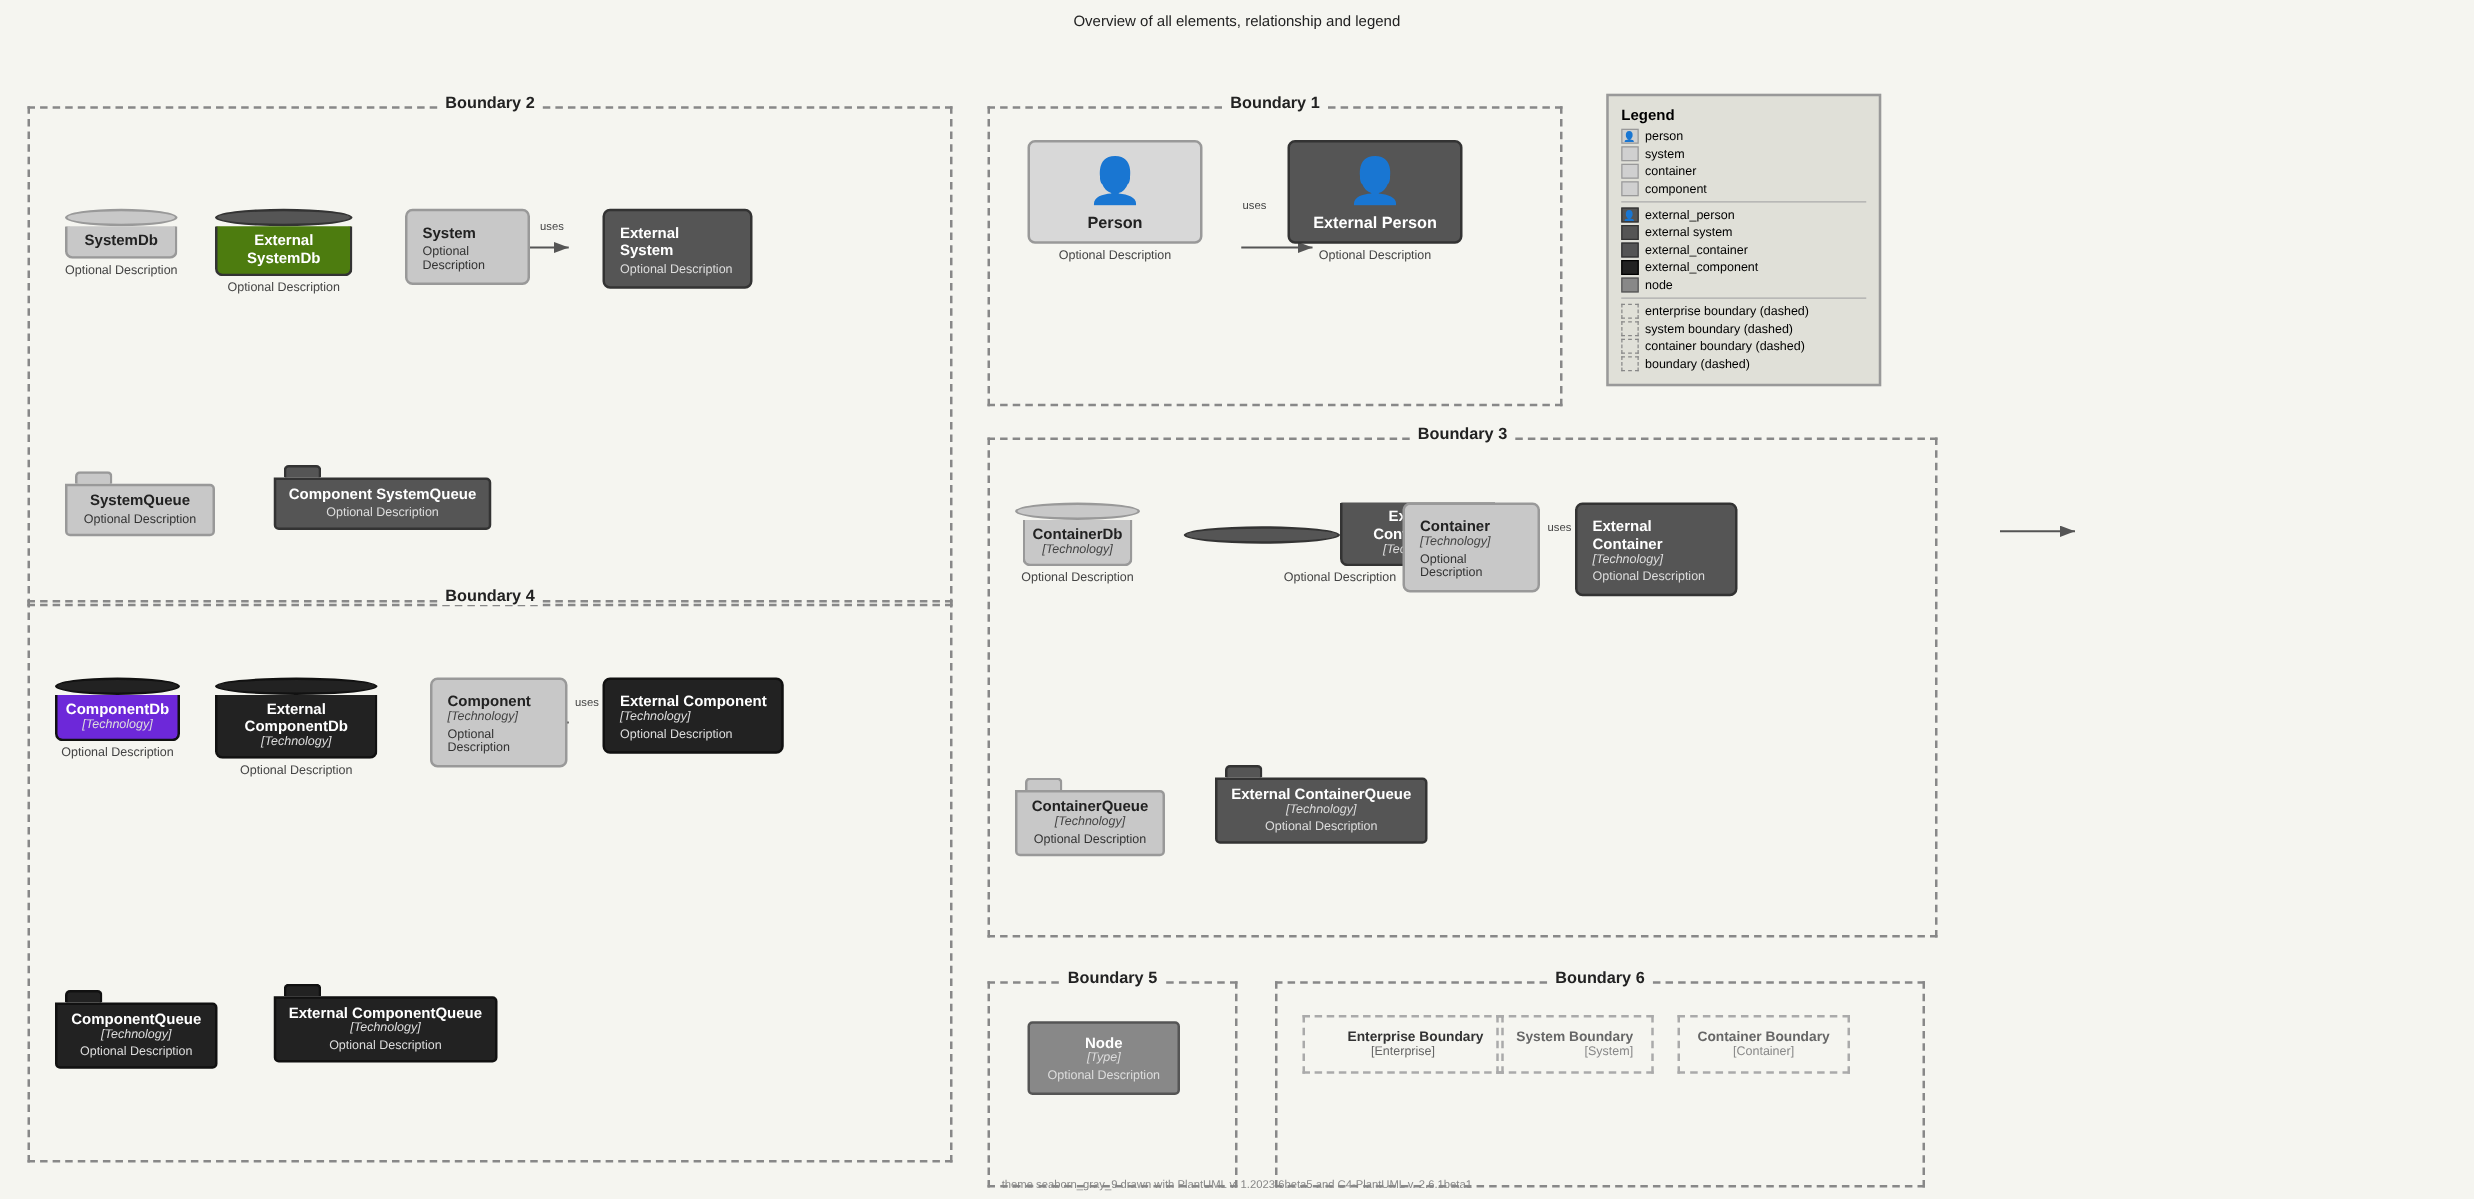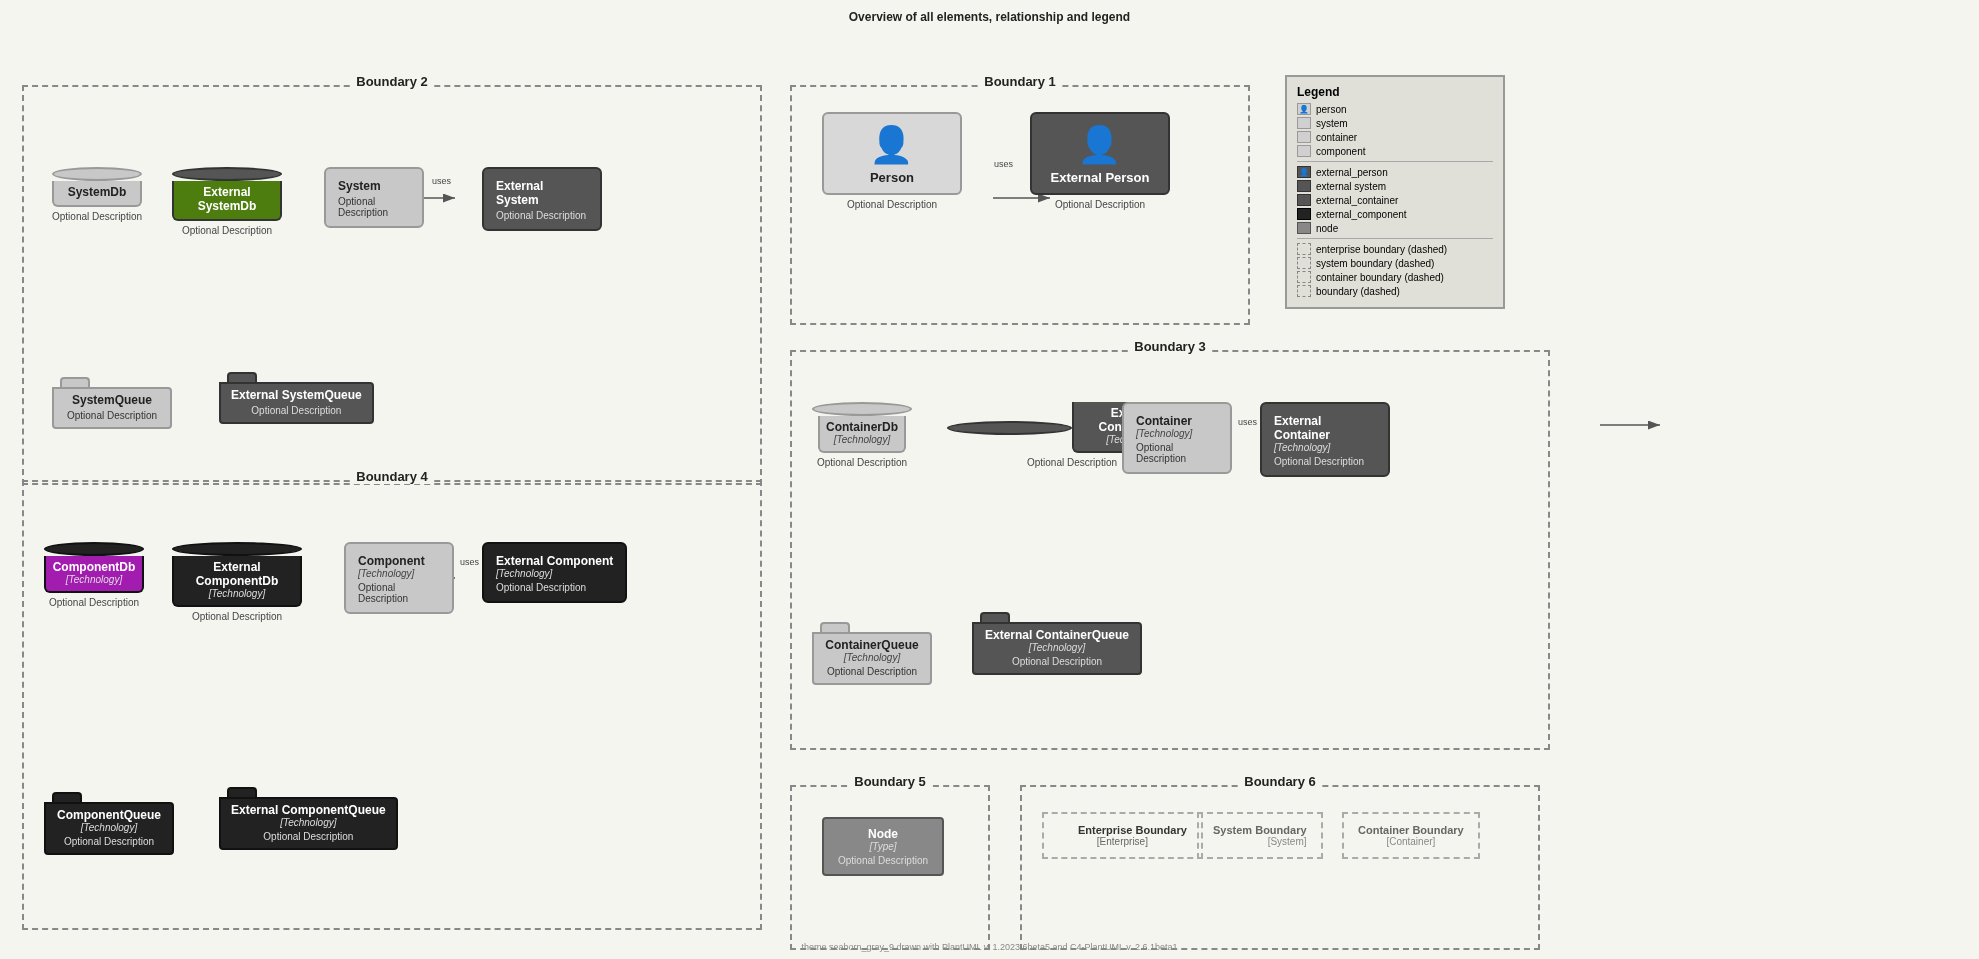--- a/index.html
+++ b/index.html
@@ -9,21 +9,21 @@
       font-size: 12px;
       width: 1979px;
       min-height: 959px;
       position: relative;
       overflow: hidden;
     }
 
     .page-title {
       text-align: center;
       font-size: 12px;
-      font-weight: bold;
+      font-weight: normal;
       padding: 10px 0 6px 0;
       color: #222;
     }
 
     .main-canvas {
       position: relative;
       width: 1979px;
       height: 930px;
     }
 
@@ -268,21 +268,21 @@
           <div class="elem-title-light">SystemQueue</div>
           <div class="elem-desc-light">Optional Description</div>
         </div>
       </div>
     </div>
 
     <div style="position:absolute; left:195px; top:285px;">
       <div style="display:flex;flex-direction:column;align-items:flex-start;">
         <div class="queue-tab-dark"></div>
         <div class="queue-body-dark">
-          <div class="elem-title-dark">External SystemQueue</div>
+          <div class="elem-title-dark">Component SystemQueue</div>
           <div class="elem-desc-dark">Optional Description</div>
         </div>
       </div>
     </div>
   </div>
 
   <div class="boundary" style="left:790px; top:55px; width:460px; height:240px;">
     <span class="boundary-label">Boundary 1</span>
 
     <div style="position:absolute; left:30px; top:25px;">
@@ -439,21 +439,21 @@
       </div>
     </div>
   </div>
 
   <div class="boundary" style="left:22px; top:450px; width:740px; height:450px;">
     <span class="boundary-label">Boundary 4</span>
 
     <div style="position:absolute; left:20px; top:60px;">
       <div style="display:flex;flex-direction:column;align-items:center;">
         <div style="width:100px;height:14px;background:#222;border:2px solid #111;border-radius:50%;"></div>
-        <div style="width:100px;background:#a21caf;border-left:2px solid #111;border-right:2px solid #111;border-bottom:2px solid #111;border-bottom-left-radius:6px;border-bottom-right-radius:6px;padding:4px 4px 6px;text-align:center;color:#fff;">
+        <div style="width:100px;background:#6d28d9;border-left:2px solid #111;border-right:2px solid #111;border-bottom:2px solid #111;border-bottom-left-radius:6px;border-bottom-right-radius:6px;padding:4px 4px 6px;text-align:center;color:#fff;">
           <div class="elem-title-dark">ComponentDb</div>
           <div class="elem-tech-dark">[Technology]</div>
         </div>
       </div>
       <div style="text-align:center;margin-top:4px;font-size:10px;color:#444;">Optional Description</div>
     </div>
 
     <div style="position:absolute; left:148px; top:60px;">
       <div style="display:flex;flex-direction:column;align-items:center;">
         <div style="width:130px;height:14px;background:#222;border:2px solid #111;border-radius:50%;"></div>

